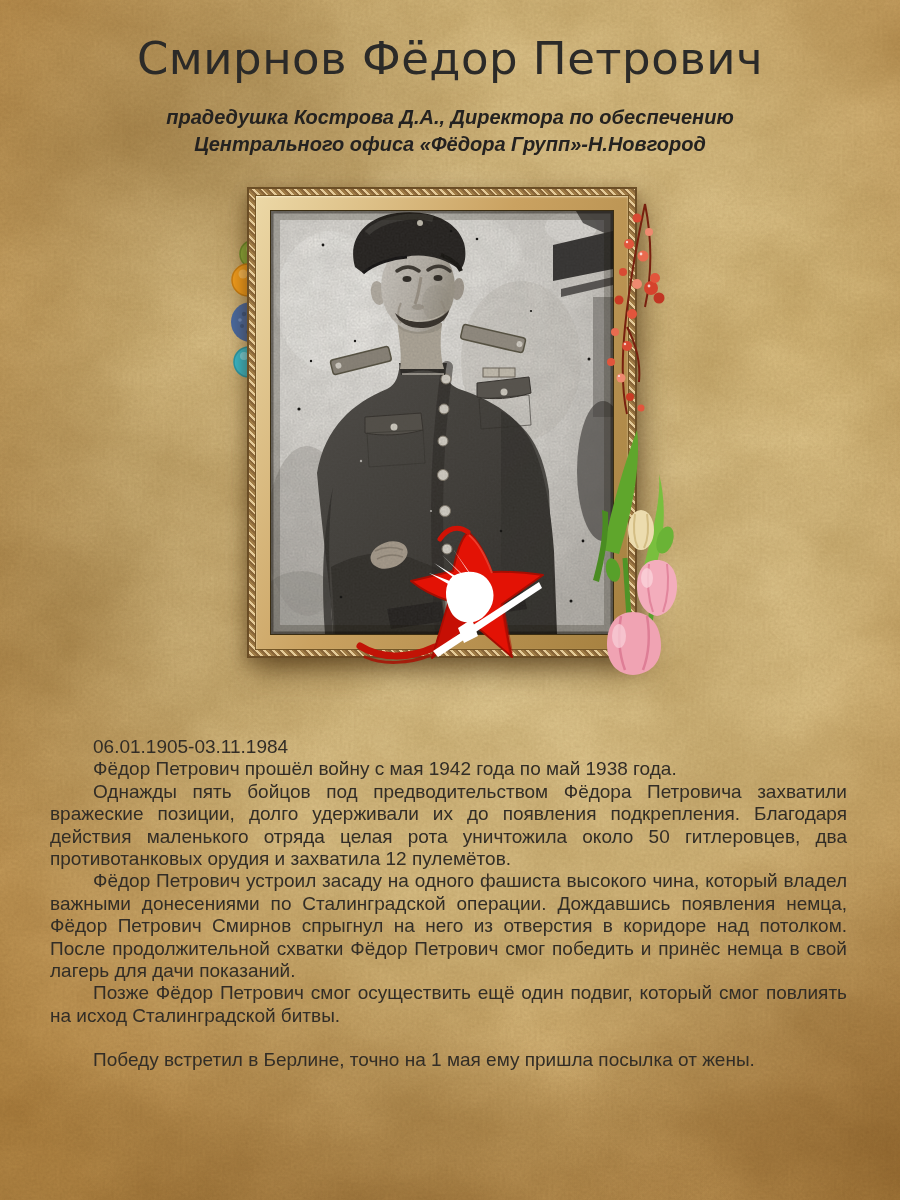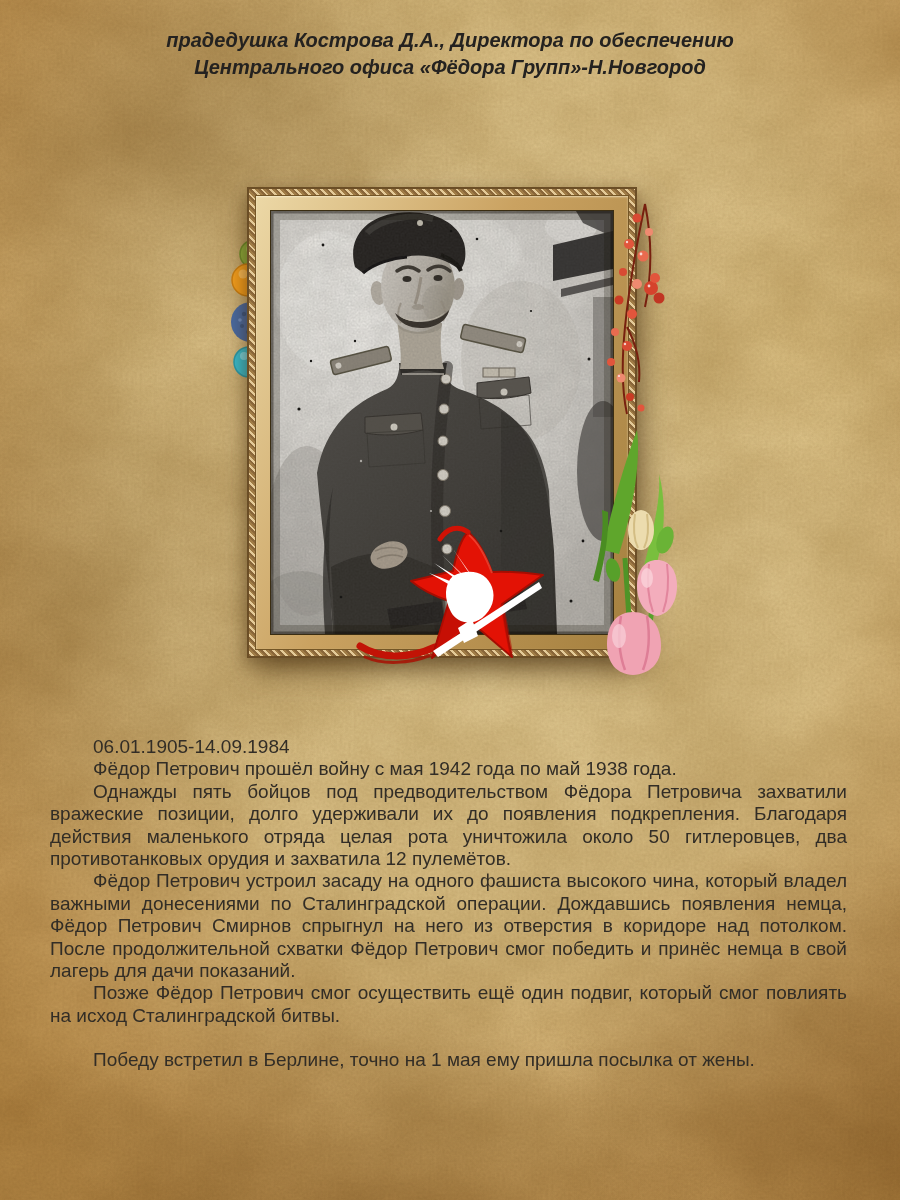--- a/index.html
+++ b/index.html
@@ -12,21 +12,21 @@
       radial-gradient(ellipse 460px 420px at 97% 94%, rgba(118,76,26,.38), transparent 70%),
       radial-gradient(ellipse 320px 240px at 90% 28%, rgba(214,184,118,.45), transparent 70%),
       radial-gradient(ellipse 700px 900px at 55% 38%, #ead7a4 0%, #ddc389 52%, #c89f5e 84%, #ba8e4b 100%);
   }
   .paper-grain{position:absolute;inset:0;z-index:0;mix-blend-mode:multiply;pointer-events:none;}
   header{position:absolute;top:0;left:0;right:0;z-index:6;text-align:center;}
   h1{margin:33px 0 0;font-family:"DejaVu Sans",sans-serif;font-weight:normal;
      font-size:45px;line-height:1.15;color:#2b2a28;letter-spacing:.5px;}
   .subtitle{margin:0;font-family:"Liberation Sans",sans-serif;font-weight:bold;font-style:italic;
      font-size:20px;line-height:27px;color:#242220;}
-  .subtitle.first{margin-top:27px;}
+  .subtitle.first{margin-top:19px;}
   .photo-area{position:absolute;inset:0;z-index:2;}
   .balloons{position:absolute;left:220px;top:232px;z-index:1;}
   .frame{position:absolute;left:247px;top:187px;width:390px;height:471px;z-index:2;
      box-shadow:8px 14px 26px rgba(62,38,8,.5), -4px 6px 14px rgba(62,38,8,.3);}
   .frame-rope{position:absolute;inset:0;border:2px solid #6b4e26;
      background:repeating-linear-gradient(45deg,#8a673a 0 2px,#e4ca98 2px 4px,#a07c46 4px 6px);}
   .frame-bevel{position:absolute;inset:8px;border:1px solid #745626;
      background:linear-gradient(115deg,#ecd8a6 0%,#caa261 45%,#a5803f 100%);
      box-shadow:inset 0 1px 2px rgba(255,250,230,.6);}
   .photo-box{position:absolute;inset:23px;background:#d9d6d0;border:1px solid #3a2d12;overflow:hidden;
@@ -54,20 +54,21 @@
       <filter id="fgrain" x="0" y="0" width="100%" height="100%">
         <feTurbulence type="fractalNoise" baseFrequency="0.35" numOctaves="2" seed="3"></feTurbulence>
         <feColorMatrix type="matrix" values="0 0 0 0 0.30  0 0 0 0 0.22  0 0 0 0 0.10  0.5 0.5 0 0 -0.2"></feColorMatrix>
       </filter>
     </defs>
     <rect width="900" height="1200" filter="url(#blotch)" opacity="0.45"></rect>
     <rect width="900" height="1200" filter="url(#fgrain)" opacity="0.28"></rect>
   </svg>
 
   <header>
+    <h1>Смирнов Фёдор Петрович</h1>
     <p class="subtitle first">прадедушка Кострова Д.А., Директора по обеспечению</p>
     <p class="subtitle">Центрального офиса «Фёдора Групп»-Н.Новгород</p>
   </header>
 
   <section class="photo-area">
 
     <svg class="balloons" width="58" height="156" viewBox="0 0 58 156">
       <circle cx="34" cy="22" r="14" fill="#8aab3d" stroke="#6d8c2c" stroke-width="1.5"></circle>
       <circle cx="30" cy="17" r="4" fill="#a7c55e" opacity=".8"></circle>
       <circle cx="28" cy="48" r="16" fill="#f09c1e" stroke="#c87d12" stroke-width="1.5"></circle>
@@ -285,21 +286,21 @@
         <path d="M 110 88 L 84 78 L 112 94 Z"></path>
         <path d="M 112 82 L 89 68 L 116 88 Z"></path>
         <path d="M 116 78 L 97 60 L 121 84 Z"></path>
         <path d="M 122 75 L 108 54 L 127 81 Z"></path>
         <polygon points="113,133 127,124 133,141 119,148"></polygon>
       </g>
     </svg>
   </section>
 
   <main class="bio">
-    <p>06.01.1905-14.09.1984</p>
+    <p>06.01.1905-03.11.1984</p>
     <p>Фёдор Петрович прошёл войну с мая 1942 года по май 1938 года.</p>
     <p>Однажды пять бойцов под предводительством Фёдора Петровича захватили вражеские позиции, долго удерживали их до появления подкрепления. Благо­даря действия маленького отряда целая рота уничтожила около 50 гитлеровцев, два противотанковых орудия и захватила 12 пулемётов.</p>
     <p>Фёдор Петрович устроил засаду на одного фашиста высокого чина, который владел важными донесениями по Сталинградской операции. Дождавшись появ­ления немца, Фёдор Петрович Смирнов спрыгнул на него из отверстия в кори­доре над потолком. После продолжительной схватки Фёдор Петрович смог побе­дить и принёс немца в свой лагерь для дачи показаний.</p>
     <p>Позже Фёдор Петрович смог осуществить ещё один подвиг, который смог по­влиять на исход Сталинградской битвы.</p>
     <p class="gap">Победу встретил в Берлине, точно на 1 мая ему пришла посылка от жены.</p>
   </main>
 
 </div>
 
 </body></html>

